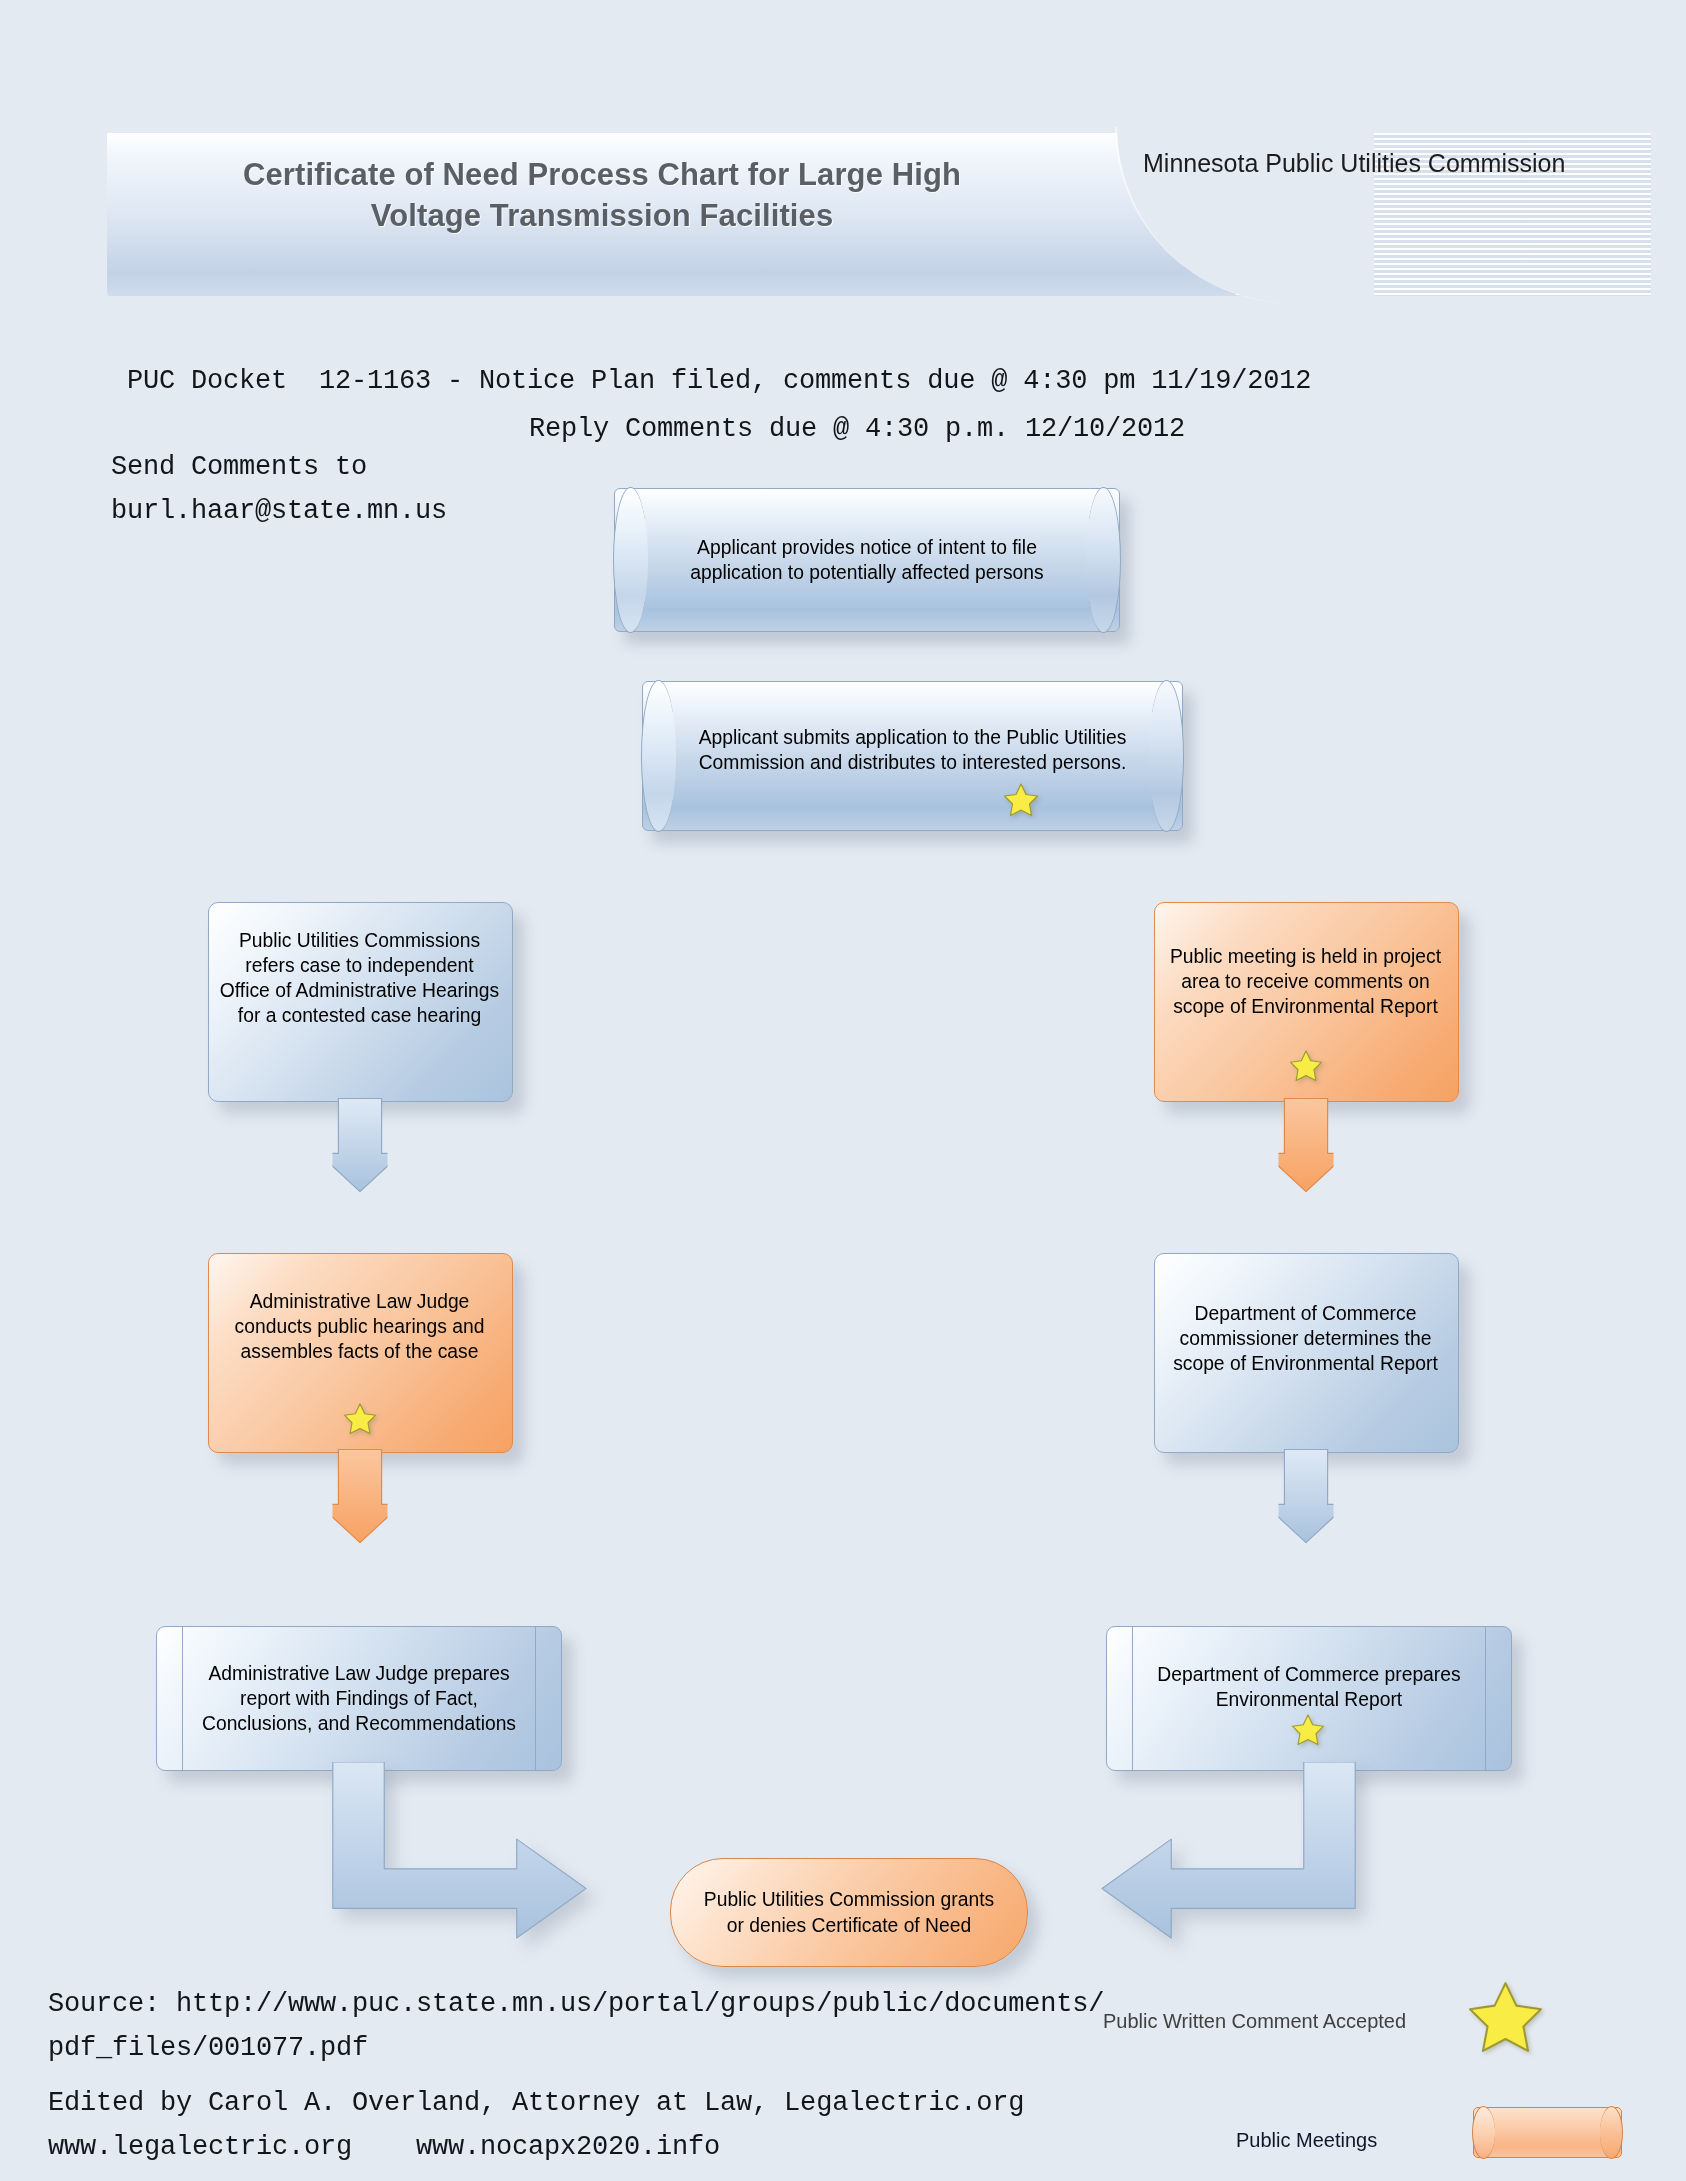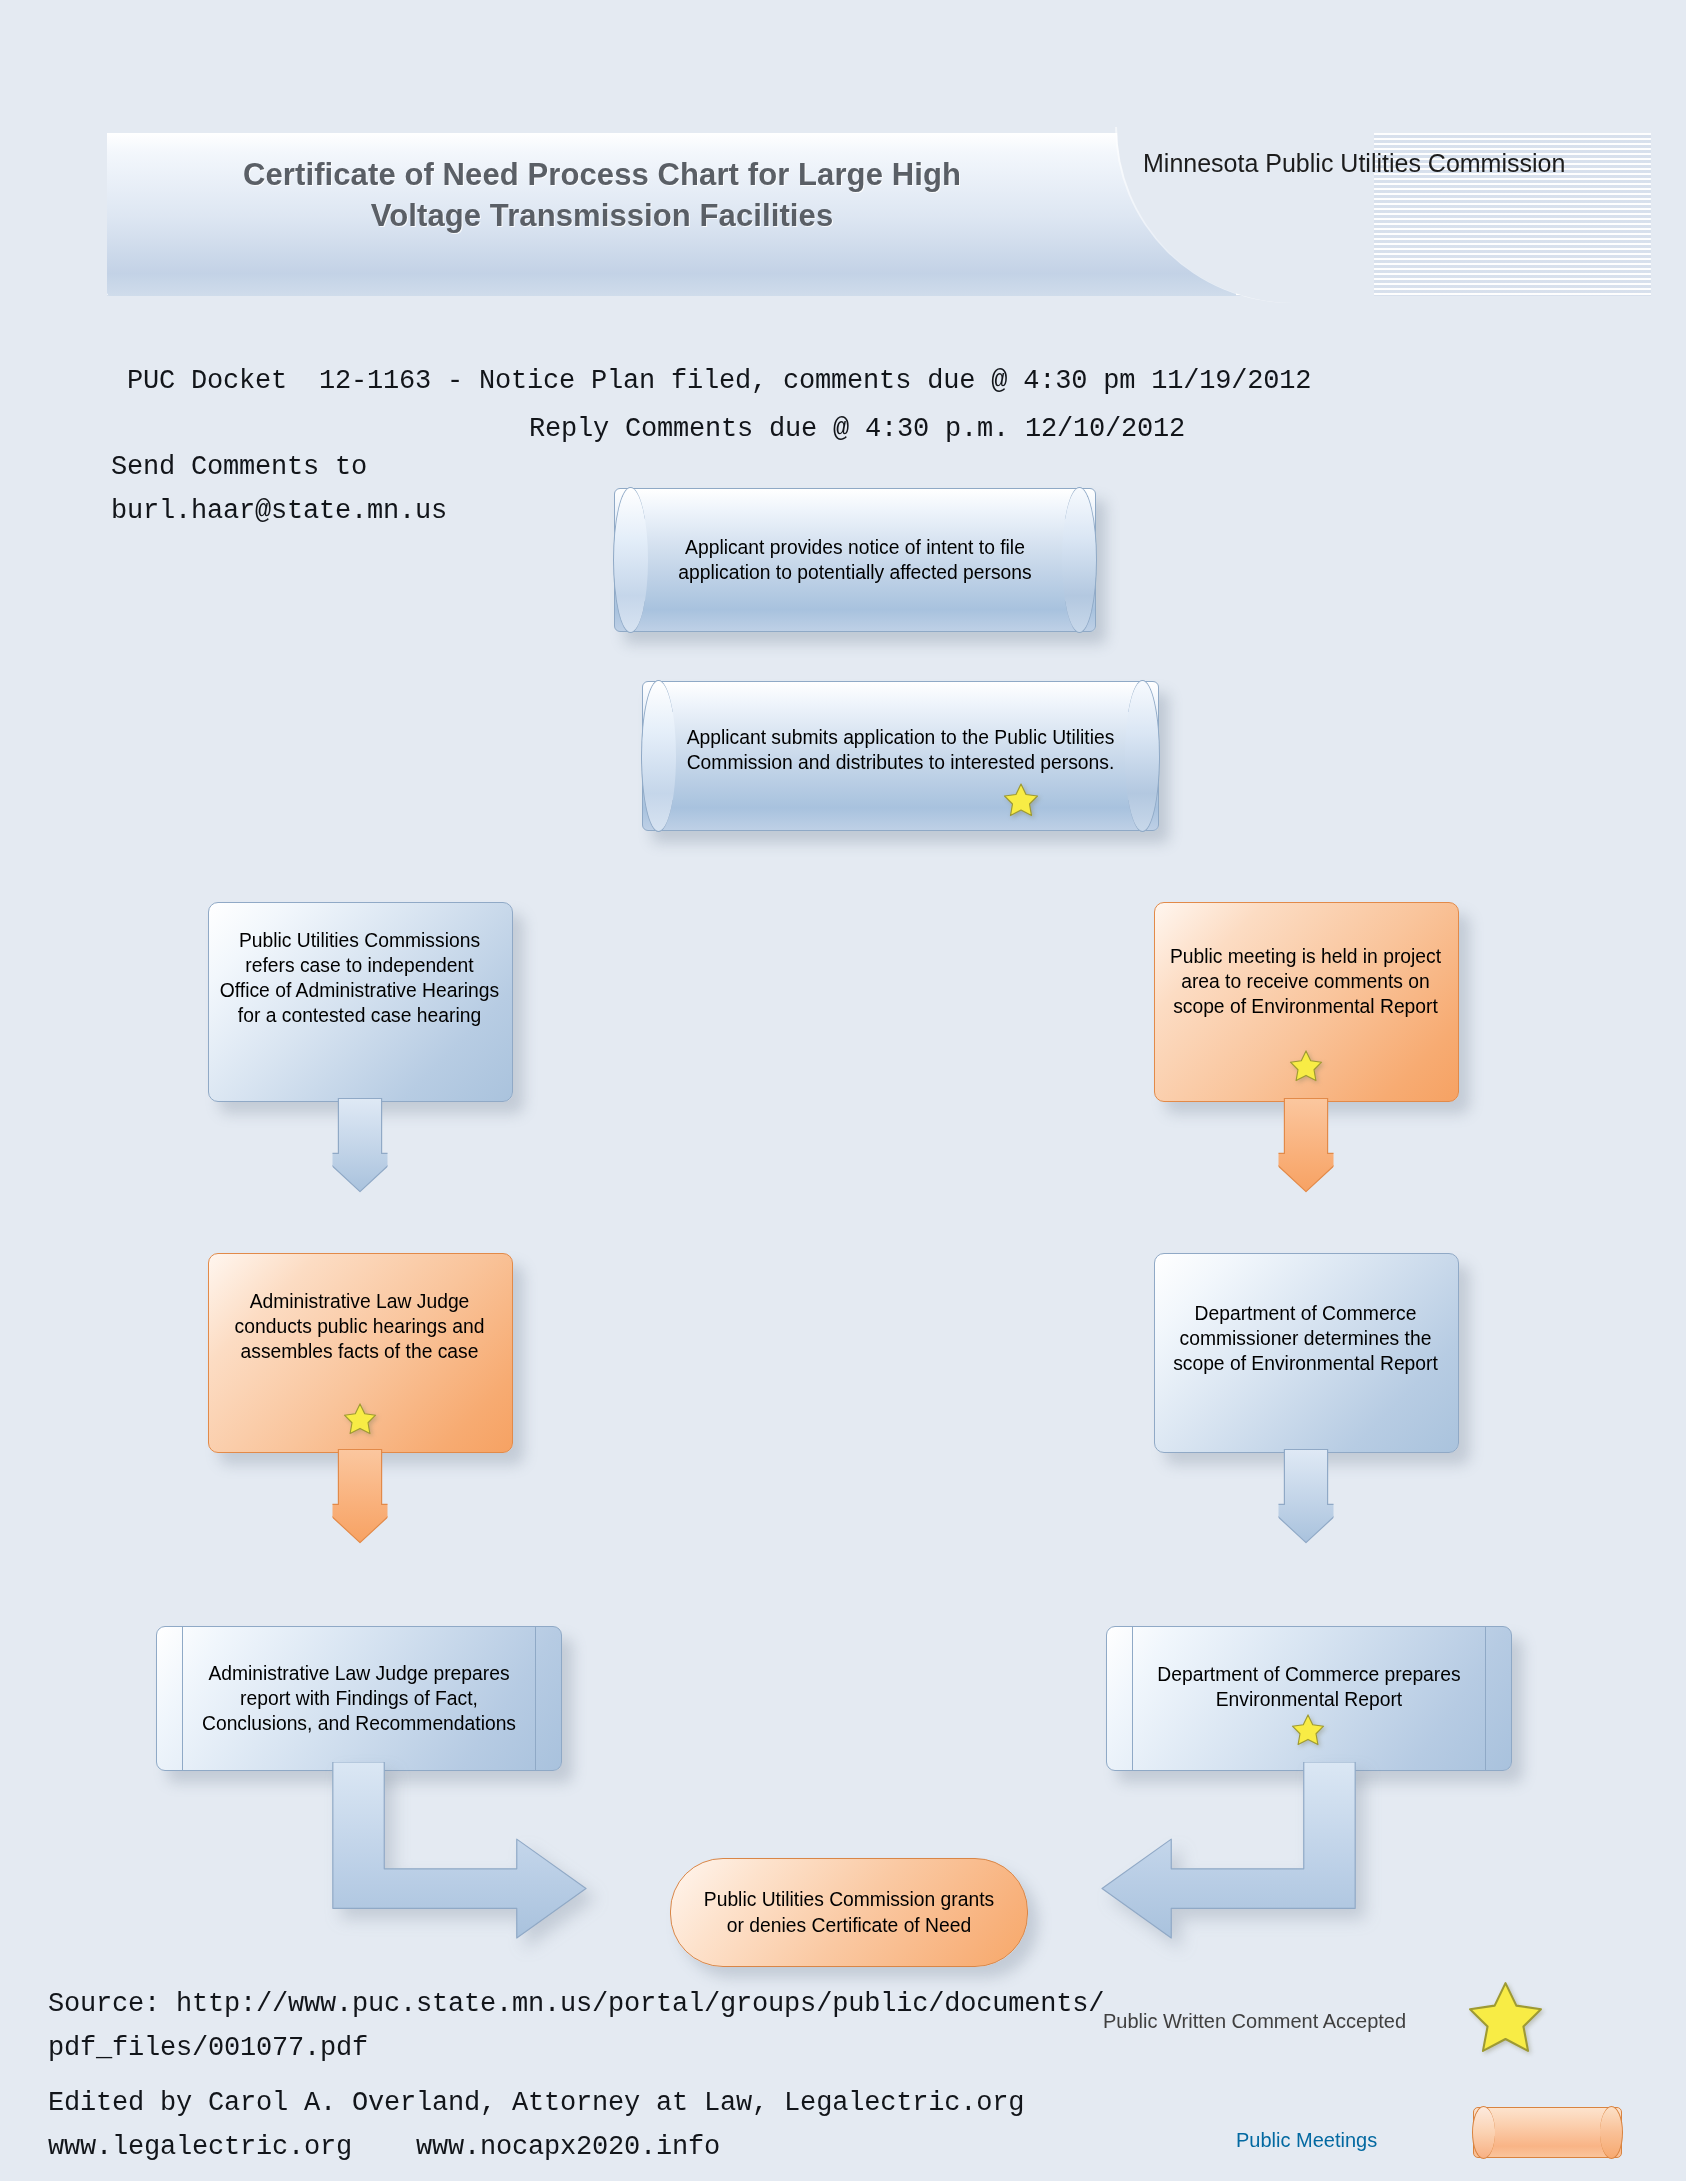--- a/index.html
+++ b/index.html
@@ -57,21 +57,21 @@
   #credit-block{left:48px; top:2082px; font-size:27px; line-height:1.62;}
 
   
   .shape-text{
     position:relative; z-index:3;
     text-align:center; color:#000; font-size:19.3px; line-height:1.30;
     font-family:"Liberation Sans",sans-serif;
   }
 
   
-  .cyl{ position:absolute; }
+  .cyl{ position:absolute;padding-left:24px; }
   .cyl .body{
     position:absolute; left:0; top:0; right:0; bottom:0;
     background:linear-gradient(to bottom,#ffffff 0%,#eef4fb 15%,#cfdded 45%,#a8c2de 85%,#bed0e6 100%);
     border:1px solid #8fa9c6; border-radius:6px;
     box-shadow:10px 12px 14px rgba(110,125,145,.30);
   }
   .cyl .cap-l, .cyl .cap-r{
     position:absolute; top:-1px; bottom:-1px; width:34px;
     border:1px solid #8fa9c6; border-radius:50%/50%;
   }
@@ -139,21 +139,21 @@
 
   
   .star svg{display:block; filter:drop-shadow(2px 2px 2px rgba(120,120,90,.35));}
 
   
   #legend-written-label{
     position:absolute; left:1103px; top:2010px; font-size:20px; color:#404040; white-space:nowrap;
   }
   #legend-star{ position:absolute; left:1467px; top:1980px; }
   #legend-meetings-label{
-    position:absolute; left:1236px; top:2129px; font-size:20px; color:#0369a1; white-space:nowrap;
+    position:absolute; left:1236px; top:2129px; font-size:20px; color:#0f172a; white-space:nowrap;
   }
   #legend-cyl{ position:absolute; left:1473px; top:2107px; width:149px; height:51px; }
   #legend-cyl .body{
     position:absolute; inset:0;
     background:linear-gradient(to bottom,#fde3cd 0%,#fbcfae 35%,#f9b486 78%,#fac49c 100%);
     border:1px solid #d9833f; border-radius:5px;
   }
   #legend-cyl .cap-l,#legend-cyl .cap-r{
     position:absolute; top:-1px; bottom:-1px; width:22px;
     border:1px solid #d9833f; border-radius:50%/50%;

